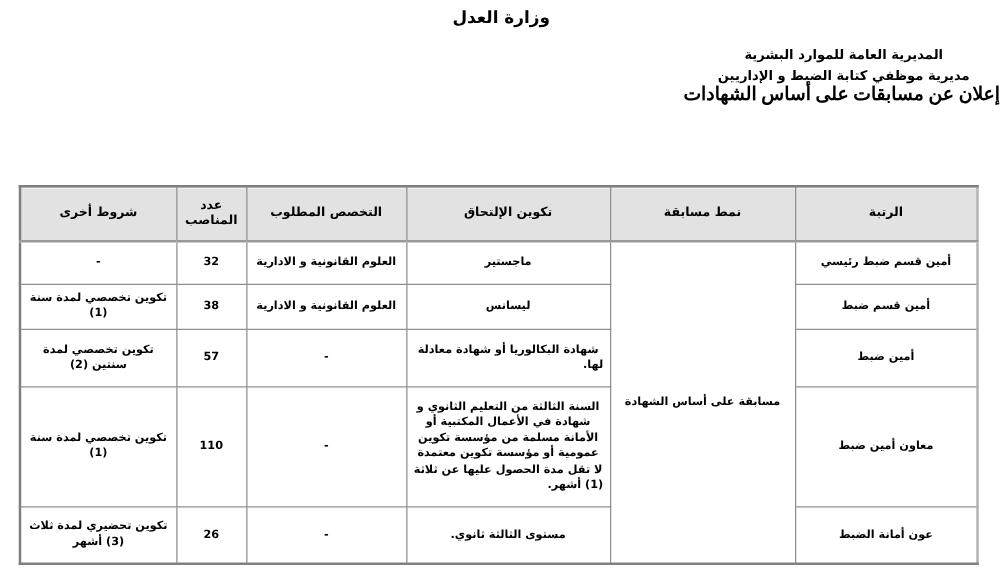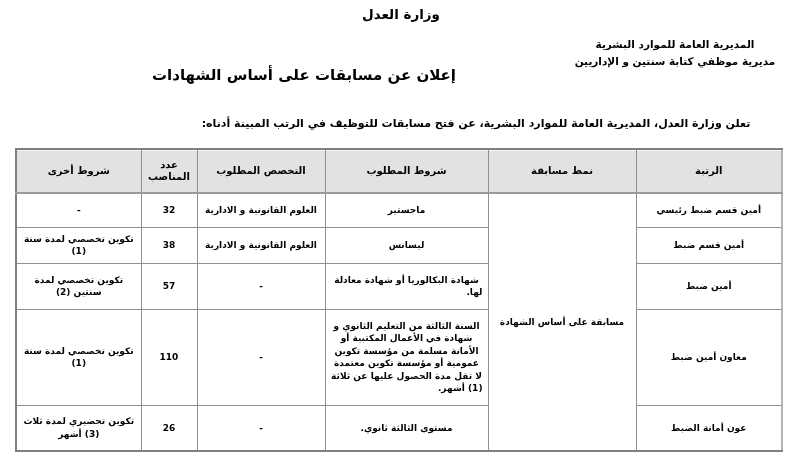--- a/index.html
+++ b/index.html
@@ -47,23 +47,24 @@
     font-size: 10.5px;
     font-weight: bold;
     white-space: nowrap;
   }
 
   .doc-title {
     position: absolute;
     top: 66px;
     left: 0;
     right: 0;
-    text-align: left;
+    text-align: right;
     font-size: 15px;
     font-weight: bold;
+    font-family: Liberation Serif, serif;
   }
 
   .intro-paragraph {
     position: absolute;
     top: 117px;
     right: 30px;
     left: 30px;
     text-align: center;
     font-size: 11px;
     font-weight: bold;
@@ -151,42 +152,41 @@
 </style>
 </head>
 <body>
 
 <div class="page">
 
   <div class="ministry-title">وزارة العدل</div>
 
   <div class="org-lines">
     <div class="org-line">المديرية العامة للموارد البشرية</div>
-    <div class="org-line">مديرية موظفي كتابة سنتين و الإداريين</div>
+    <div class="org-line">مديرية موظفي كتابة الضبط و الإداريين</div>
   </div>
 
   <div class="doc-title">إعلان عن مسابقات على أساس الشهادات</div>
 
-  <div class="intro-paragraph">تعلن وزارة العدل، المديرية العامة للموارد البشرية، عن فتح مسابقات للتوظيف في الرتب المبينة أدناه:</div>
 
   <div class="table-wrap">
     <table class="jobs">
       <colgroup>
         <col class="col-rank">
         <col class="col-mode">
         <col class="col-cond">
         <col class="col-spec">
         <col class="col-posts">
         <col class="col-other">
       </colgroup>
       <thead>
         <tr>
           <th>الرتبة</th>
           <th>نمط مسابقة</th>
-          <th>شروط المطلوب</th>
+          <th>تكوين الإلتحاق</th>
           <th>التخصص المطلوب</th>
           <th>
             <span>عدد</span><br>
             <span>المناصب</span>
           </th>
           <th>شروط أخرى</th>
         </tr>
       </thead>
       <tbody>
 

